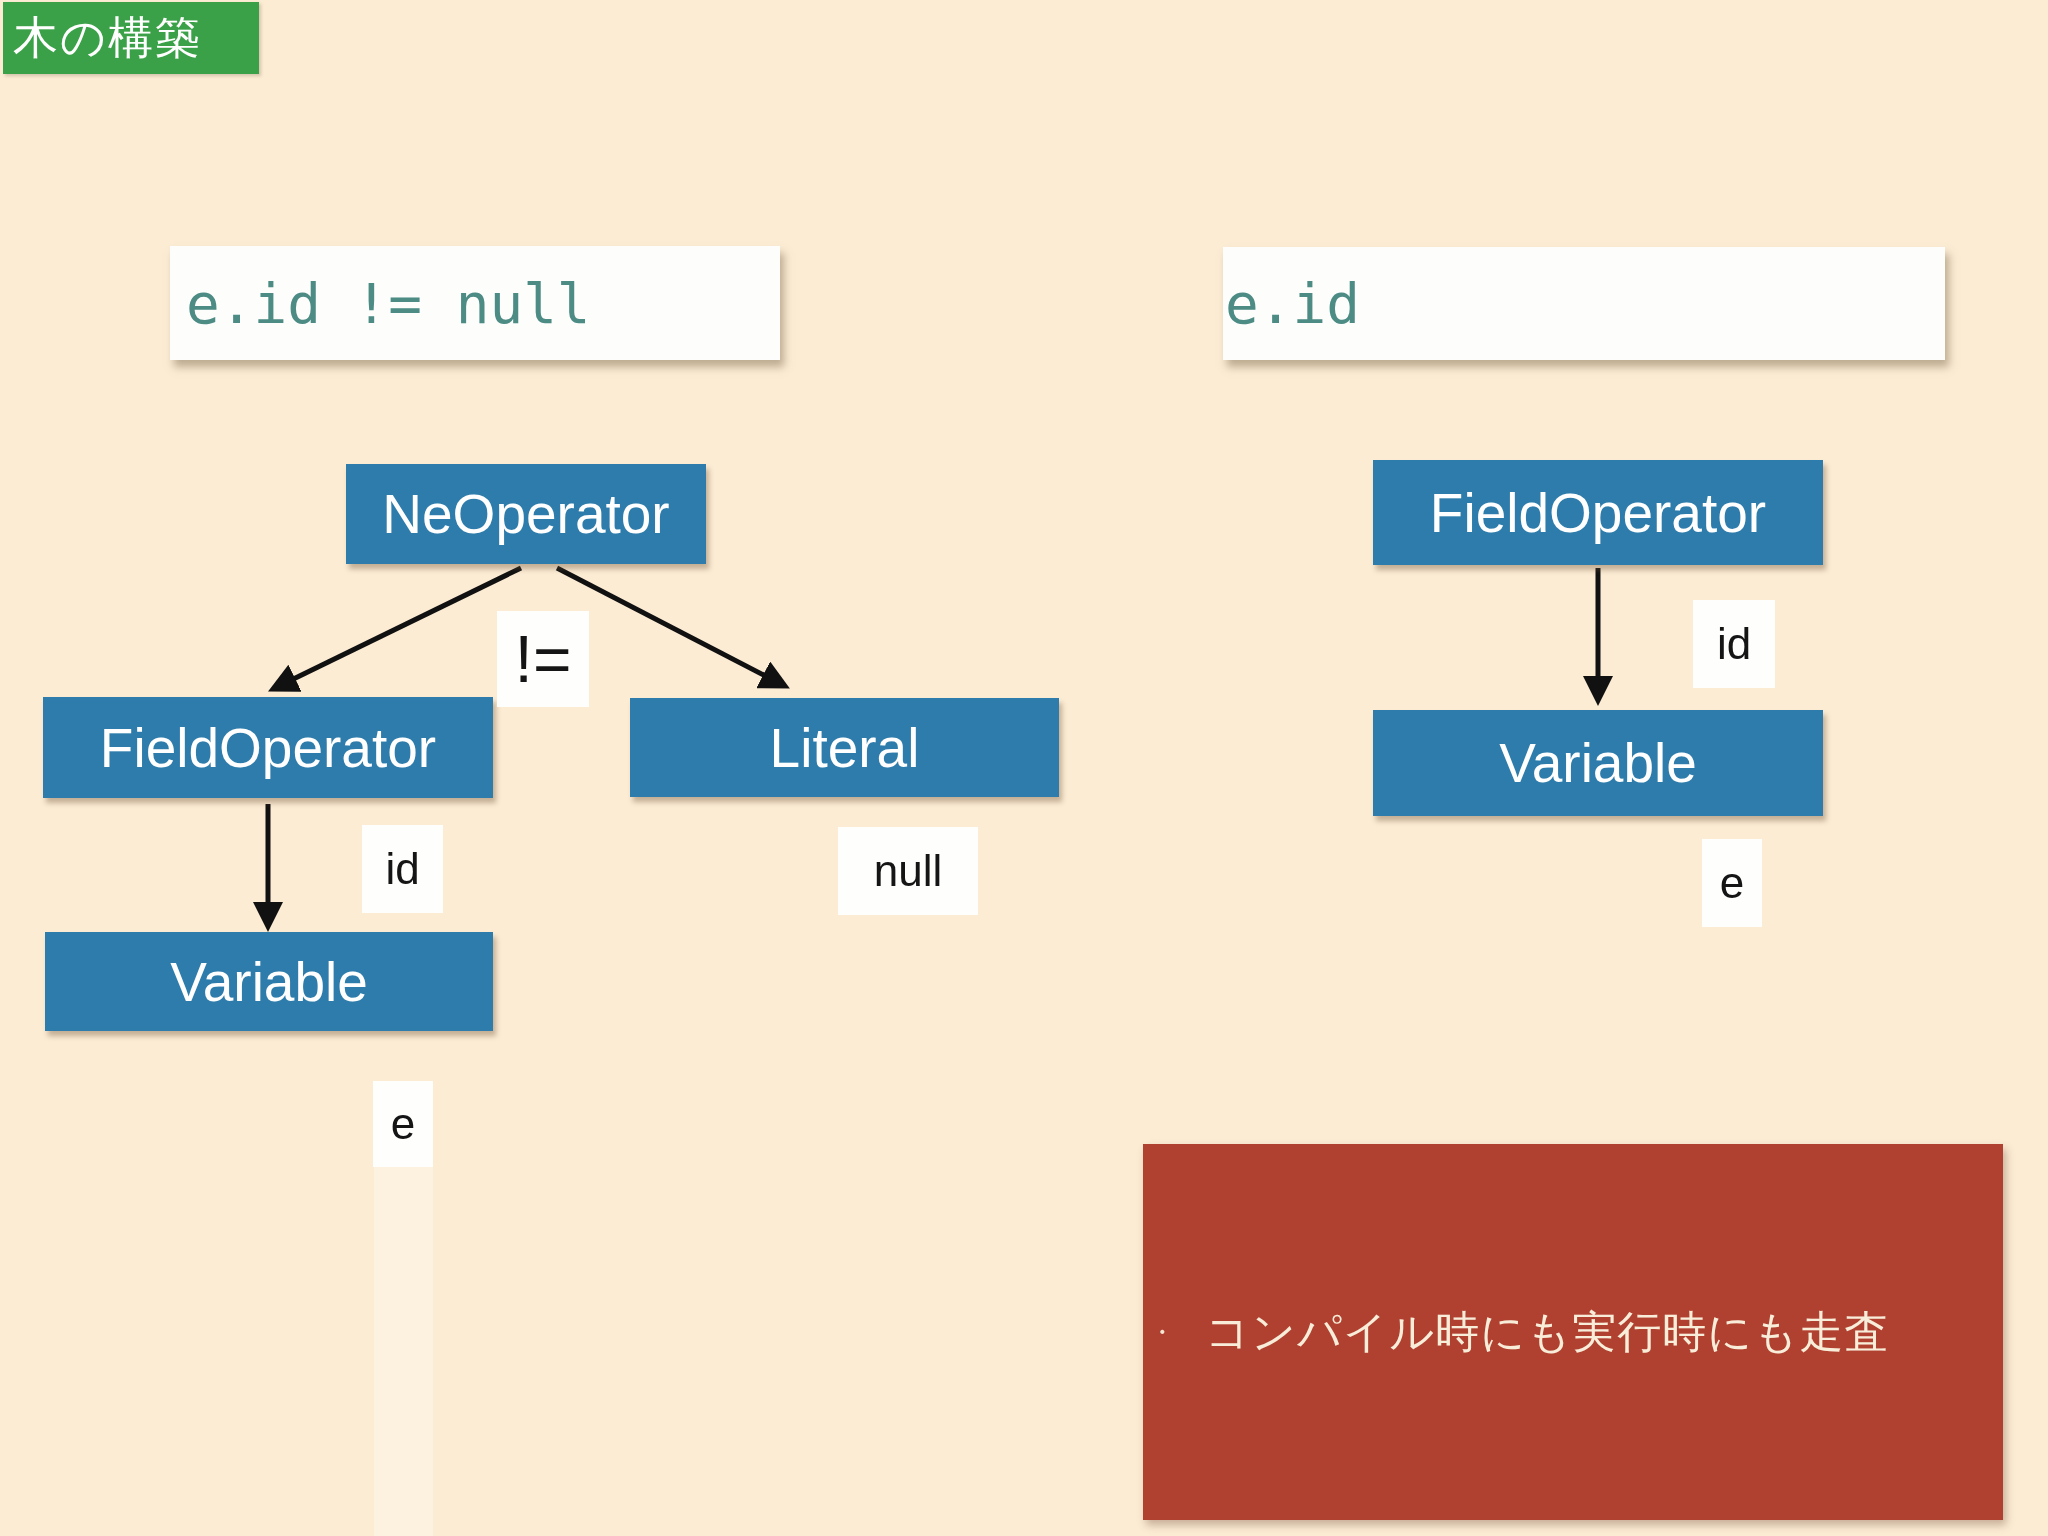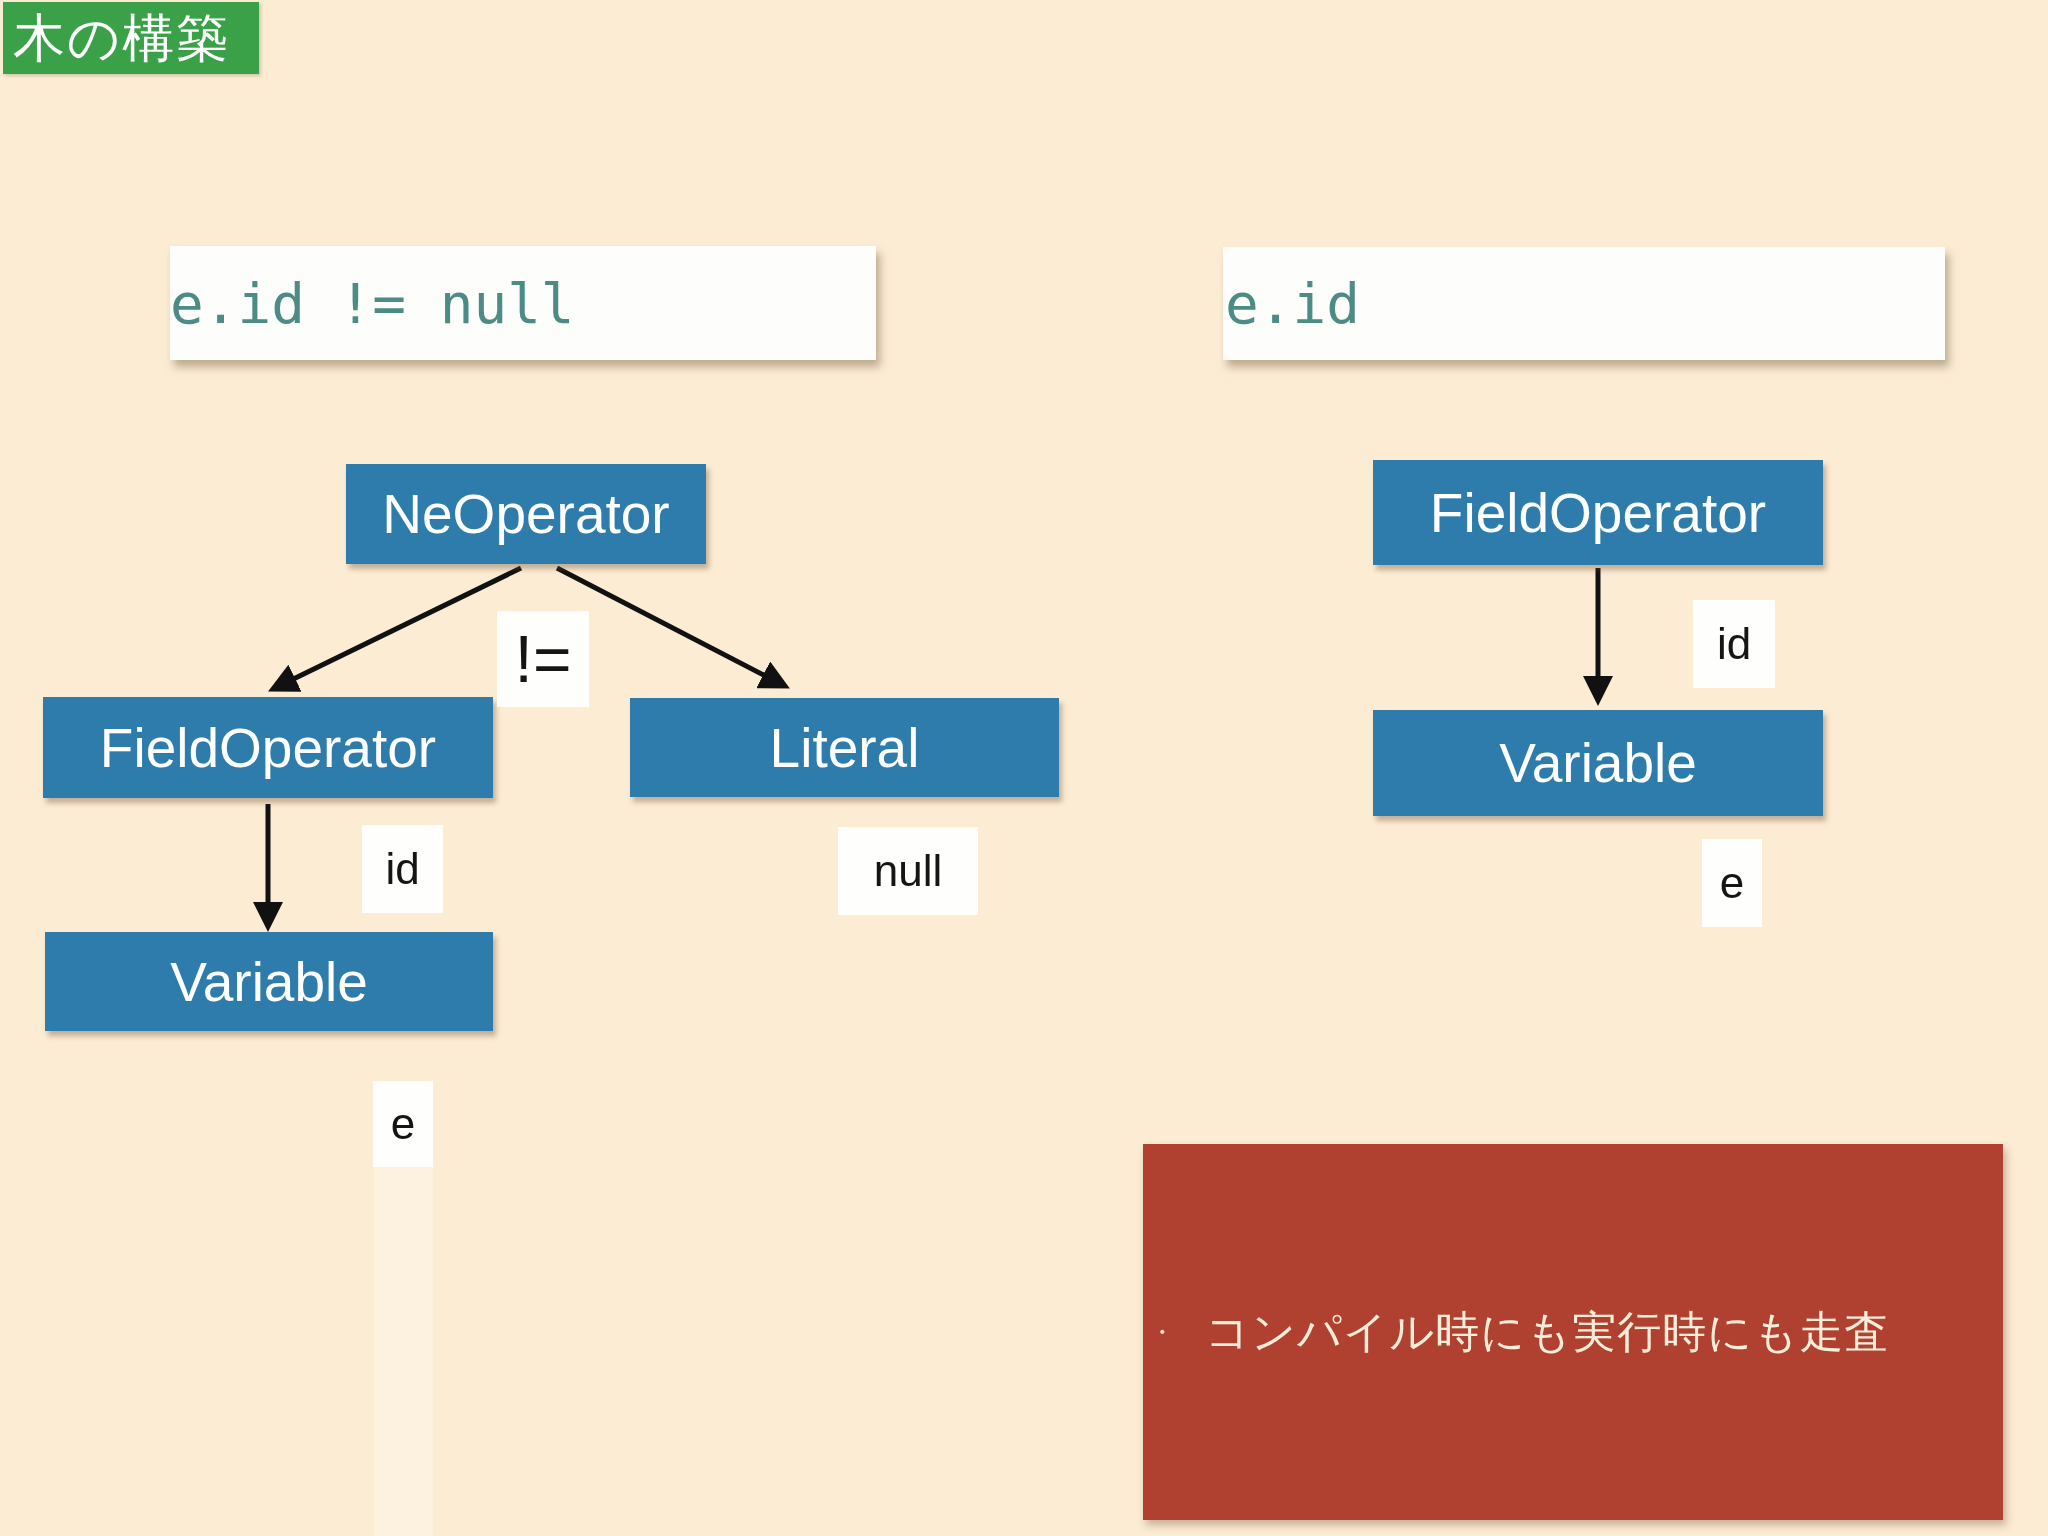--- a/index.html
+++ b/index.html
@@ -4,30 +4,30 @@
 <style>
   html,body{margin:0;padding:0;}
   body{width:2048px;height:1536px;overflow:hidden;
        font-family:"Liberation Sans",sans-serif;}
   .slide{position:relative;width:2048px;height:1536px;
          background:var(--background,#fcecd4);}
 
   
   .badge{position:absolute;left:3px;top:2px;width:256px;height:72px;
          background:var(--badge-green,#3aa148);color:#fff;
-         font-size:52px;line-height:72px;padding-left:10px;box-sizing:border-box;
+         font-size:45px;line-height:72px;padding-left:10px;box-sizing:border-box;
          letter-spacing:2px;box-shadow:2px 2px 3px rgba(100,80,50,.25);}
 
   
   .codebox{position:absolute;background:#fdfefb;
            box-shadow:4px 7px 8px rgba(130,110,80,.5);
            font-family:"DejaVu Sans Mono","Liberation Mono",monospace;
            color:var(--code-teal,#4d8b85);font-size:56px;
            display:flex;align-items:center;box-sizing:border-box;}
-  .codebox.left{left:170px;top:246px;width:706px;height:114px;}
+  .codebox.left{left:170px;top:246px;width:610px;height:114px;padding-left:16px;}
   .codebox.right{left:1223px;top:247px;width:722px;height:113px;padding-left:2px;}
 
   
   .node{position:absolute;background:var(--node-blue,#2e7cab);color:#fff;
         font-size:55px;display:flex;align-items:center;justify-content:center;
         box-shadow:3px 5px 5px rgba(110,85,55,.4);box-sizing:border-box;}
   .n-ne     {left:346px; top:464px; width:360px; height:100px;}
   .n-fop-l  {left:43px;  top:697px; width:450px; height:101px;}
   .n-lit    {left:630px; top:698px; width:429px; height:99px;}
   .n-var-l  {left:45px;  top:932px; width:448px; height:99px;}

